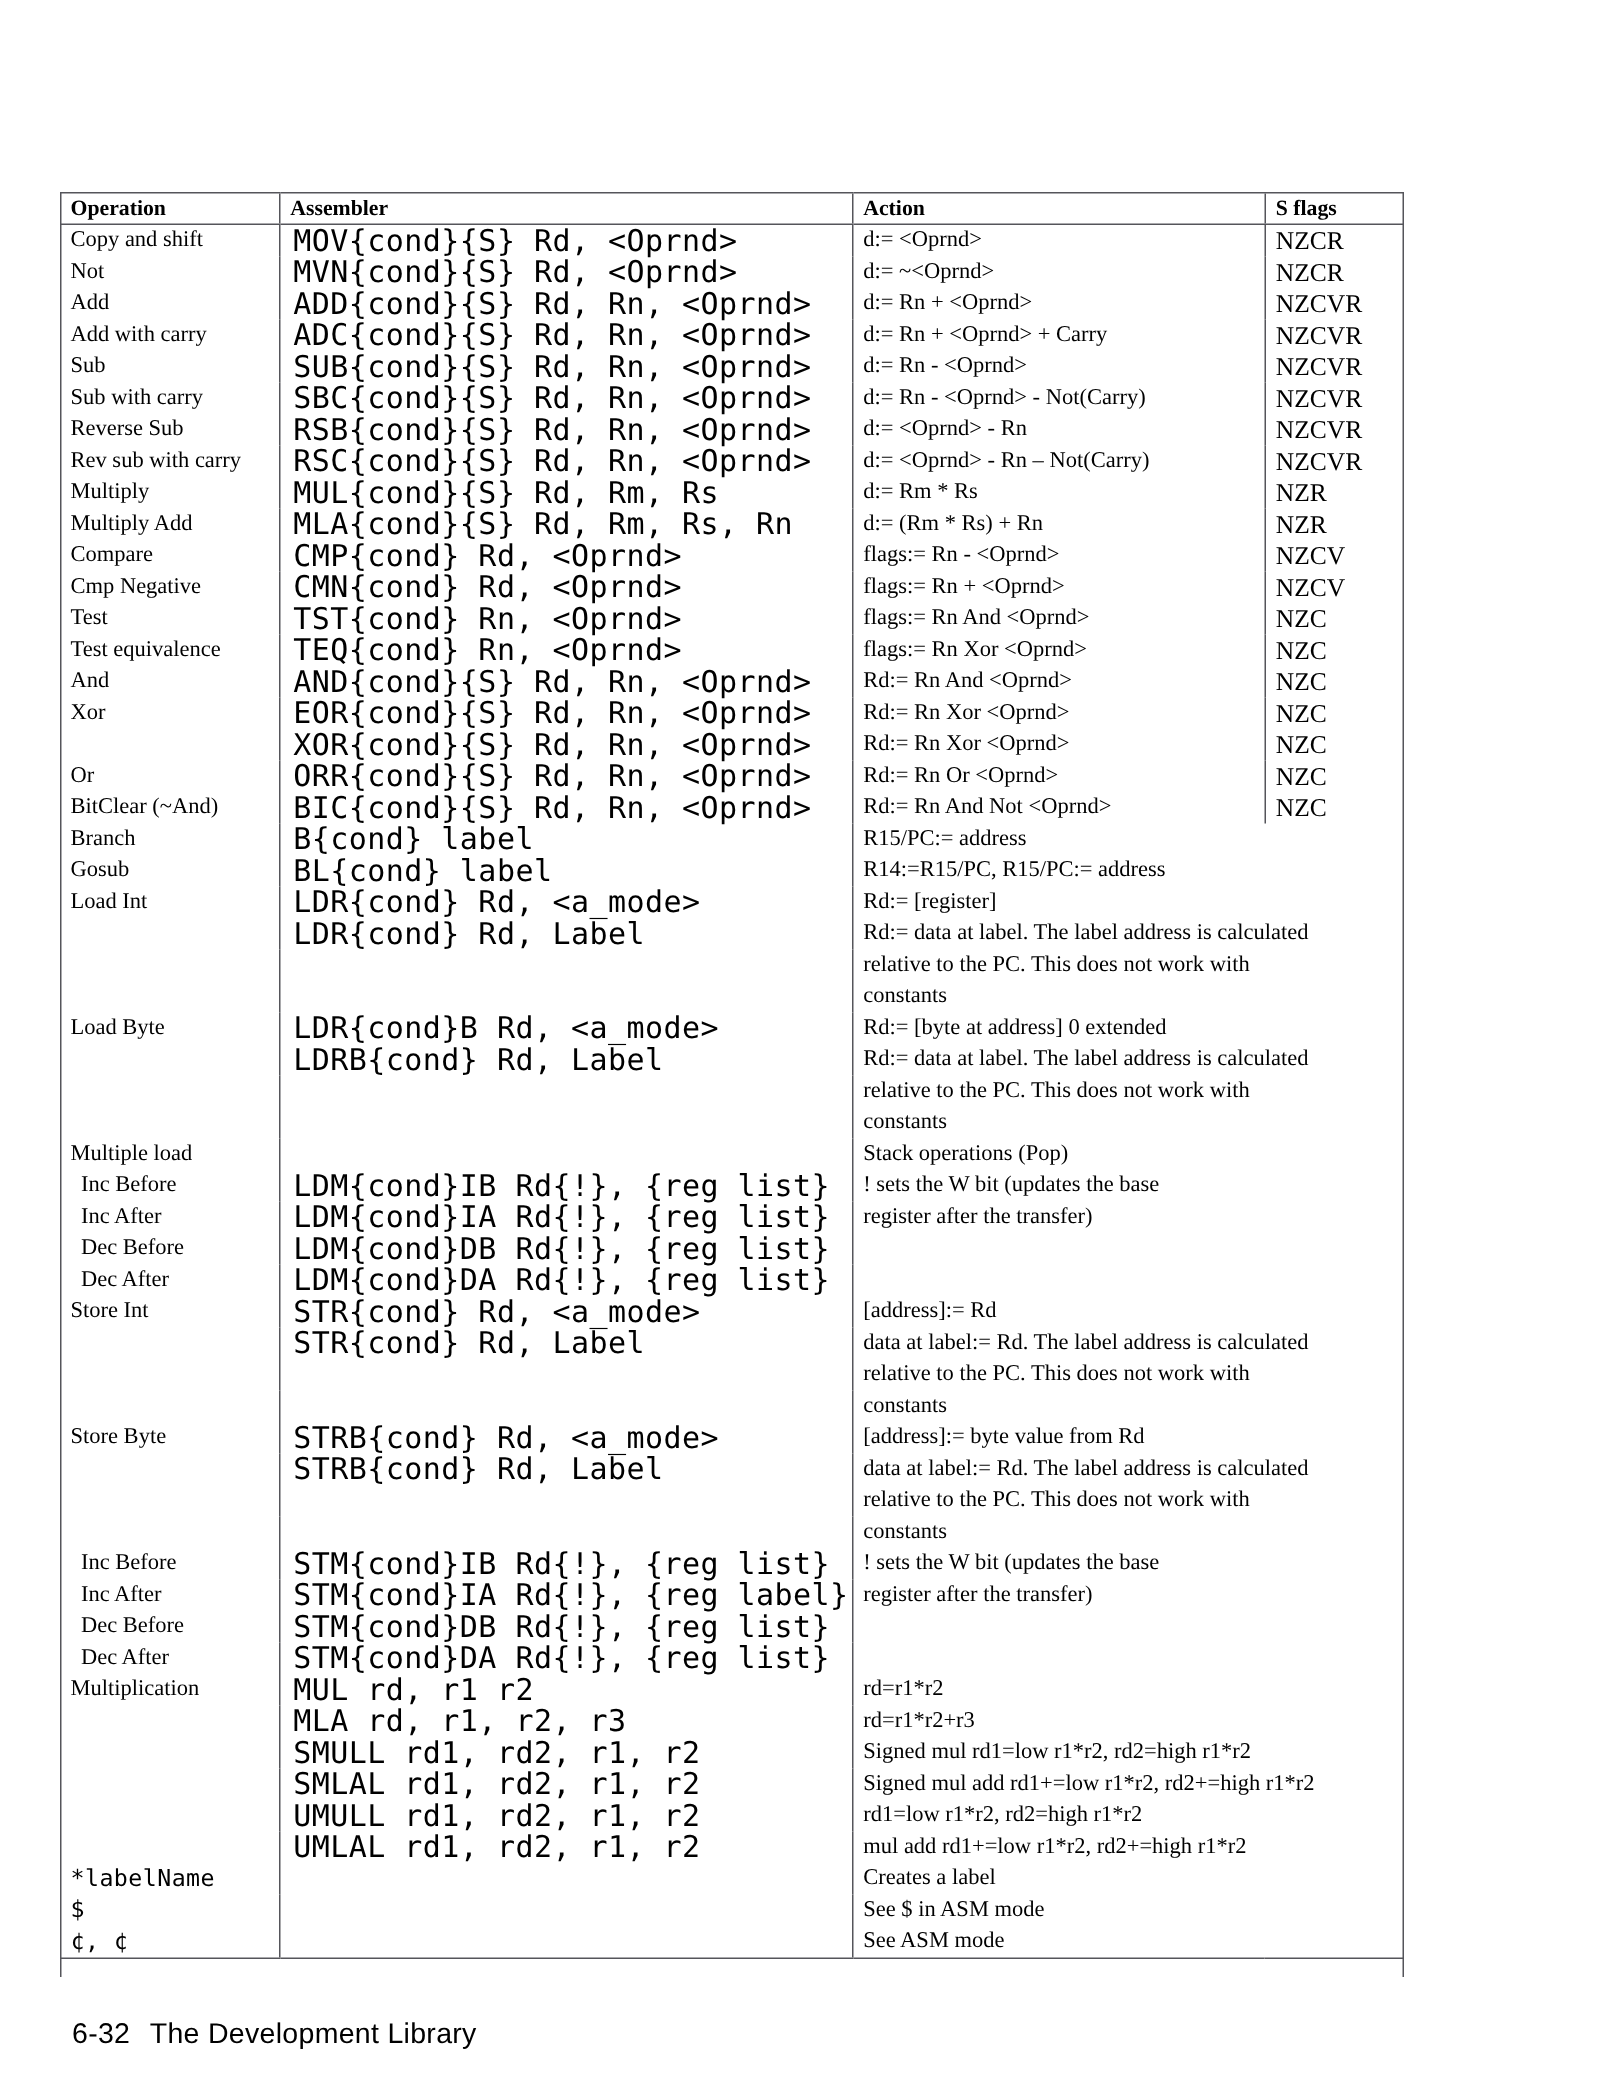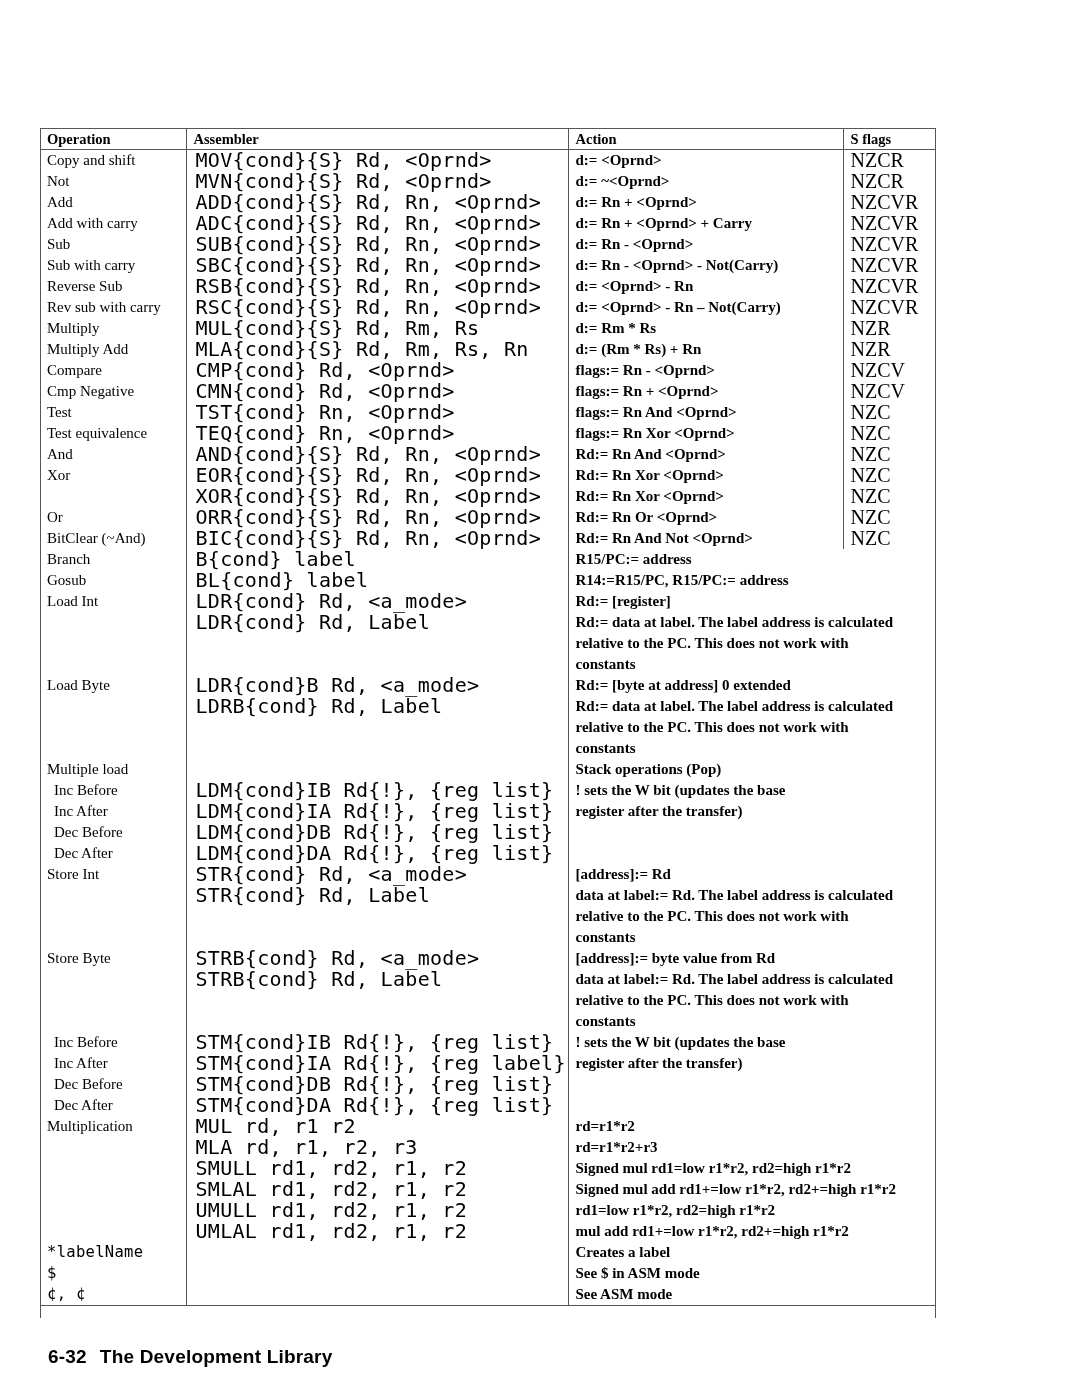--- a/index.html
+++ b/index.html
@@ -78,42 +78,42 @@
     letter-spacing: 0.3px;
     padding-left: 9px;
   }
   td.op-mono {
     font-family: "DejaVu Sans Mono", "Liberation Mono", monospace;
     font-size: 15.5px;
     letter-spacing: 0.3px;
   }
   td.op-indent { padding-left: 14px; }
 
-  td.act { font-family: "Liberation Serif", serif; font-size: 15px; font-weight: bold; }
-  td.flg { font-family: "Liberation Serif", serif; font-size: 20px; }
+  td.act { font-family: "Liberation Serif", serif; font-size: 15px; }
+  td.flg { font-family: "Liberation Serif", serif; font-size: 17px; }
 
   
   .frame-left,
   .frame-right {
     position: absolute;
     top: 116px;
     width: 1.4px;
     height: 1190px;
     background: #55555a;
   }
   .frame-left  { left: 40px; }
   .frame-right { left: 934.6px; }
 
   
   .footer {
     position: absolute;
     left: 48px;
     top: 1334px;
     font-family: "Liberation Sans", sans-serif;
-    font-weight: bold;
+    font-weight: normal;
     font-size: 19px;
     letter-spacing: 0.2px;
     white-space: nowrap;
   }
   .footer .pnum { margin-right: 13px; }
 </style>
 </head>
 <body>
 
 <div class="page">

